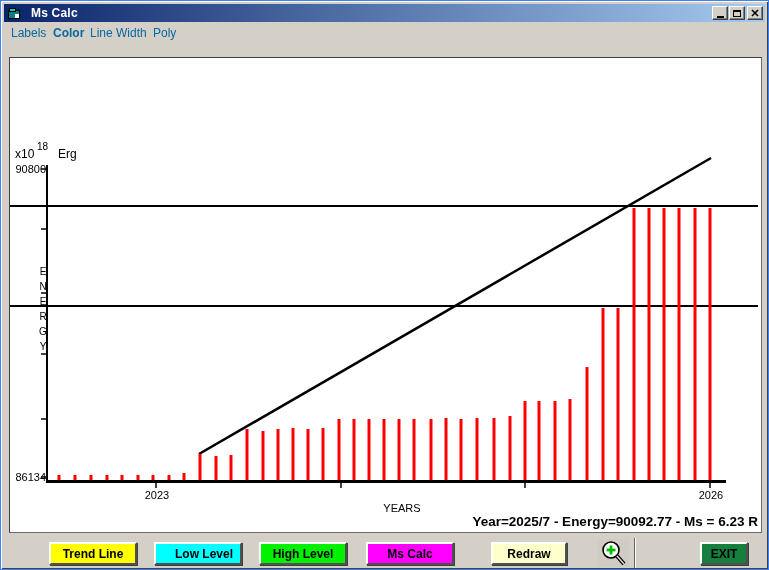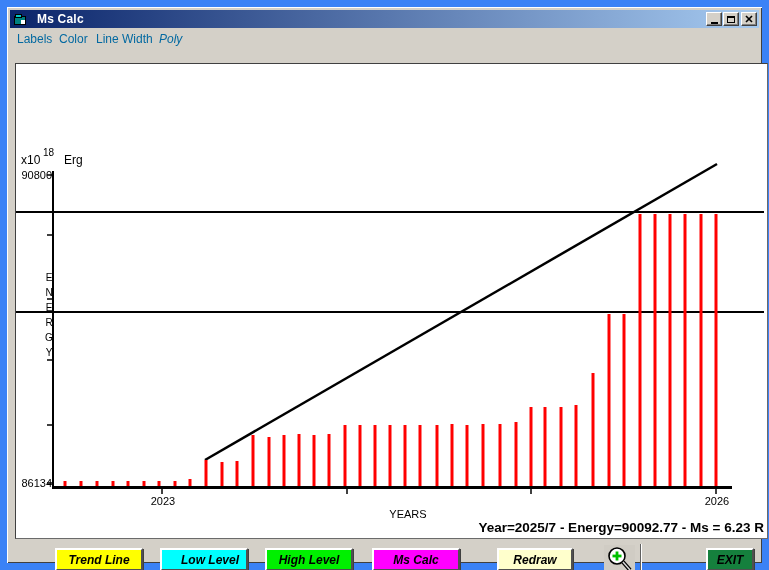--- a/index.html
+++ b/index.html
@@ -3,21 +3,21 @@
 <meta charset="utf-8">
 <style>
   html,body{margin:0;padding:0;}
   body{
     width:769px;height:570px;overflow:hidden;position:relative;
     font-family:"Liberation Sans",sans-serif;background:#d4d0c8;
     -webkit-font-smoothing:antialiased;
   }
   .window{
     position:absolute;inset:0;background:#d4d0c8;
-    border:7px solid #3b82f6;
+    border:1px solid #3b82f6;
     box-shadow:inset 1px 1px 0 #ffffff, inset -1px -1px 0 #404040;
     box-sizing:border-box;
   }
   
   .titlebar{
     position:absolute;left:3px;top:3px;right:3px;height:18px;
     background:linear-gradient(to right,#0a246a,#a6caf0);
     display:flex;align-items:center;
   }
   .title-icon{width:13px;height:11px;margin-left:4px;flex:0 0 auto;}
@@ -35,37 +35,36 @@
   }
   .win-btn.close{margin-left:2px;}
   .glyph-min{width:7px;height:2px;background:#000;margin-top:7px;}
   .glyph-max{width:8px;height:7px;border:1px solid #000;border-top-width:2px;box-sizing:border-box;}
   
   .menubar{position:absolute;left:3px;top:23px;right:3px;height:18px;}
   .menu-item{
     position:absolute;top:0;height:18px;line-height:18px;
     font-size:12px;color:#0369a1;padding:0 2px;white-space:nowrap;
   }
-  .mi-0{left:5px;} .mi-1{left:47px;} .mi-2{left:84px;} .mi-3{left:147px;font-style:italic;}
+  .mi-0{left:5px;} .mi-1{left:47px;font-weight:bold;} .mi-2{left:84px;} .mi-3{left:147px;}
   
   .panel{
     position:absolute;left:8px;top:56px;width:751px;height:474px;
     background:#ffffff;
     border:1px solid;border-color:#404040 #6a6a6a #6a6a6a #404040;
     box-sizing:content-box;
   }
   .panel svg{display:block;}
   
   .cbtn{
     position:absolute;top:541px;height:23px;
     border:2px solid;border-color:#ffffff #505050 #505050 #ffffff;
     box-sizing:border-box;display:flex;align-items:center;justify-content:center;
     font-size:12px;font-weight:bold;color:#000;cursor:default;
     box-shadow:1px 1px 0 #404040;
-    font-style:italic;
   }
   .b-trend{left:48px;width:88px;}
   .b-low{left:153px;width:88px;}
   .b-high{left:258px;width:88px;}
   .b-ms{left:365px;width:88px;}
   .b-redraw{left:490px;width:76px;}
   .b-exit{left:668px;width:48px;}
   .zoom-box{
     position:absolute;left:597px;top:538px;width:31px;height:28px;
     background:#d0ccc4;display:flex;align-items:center;justify-content:center;

